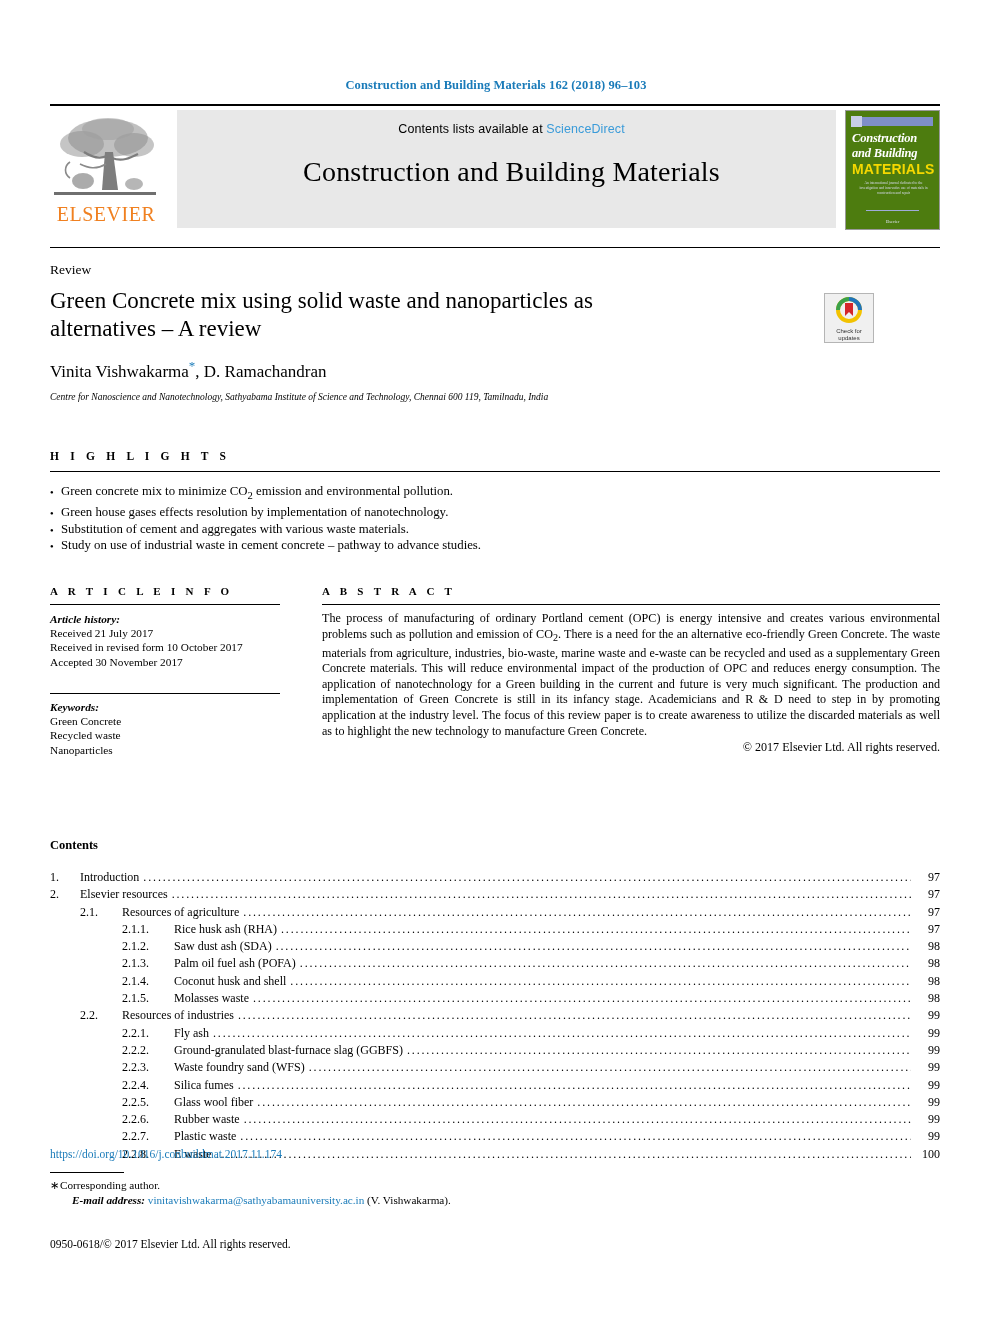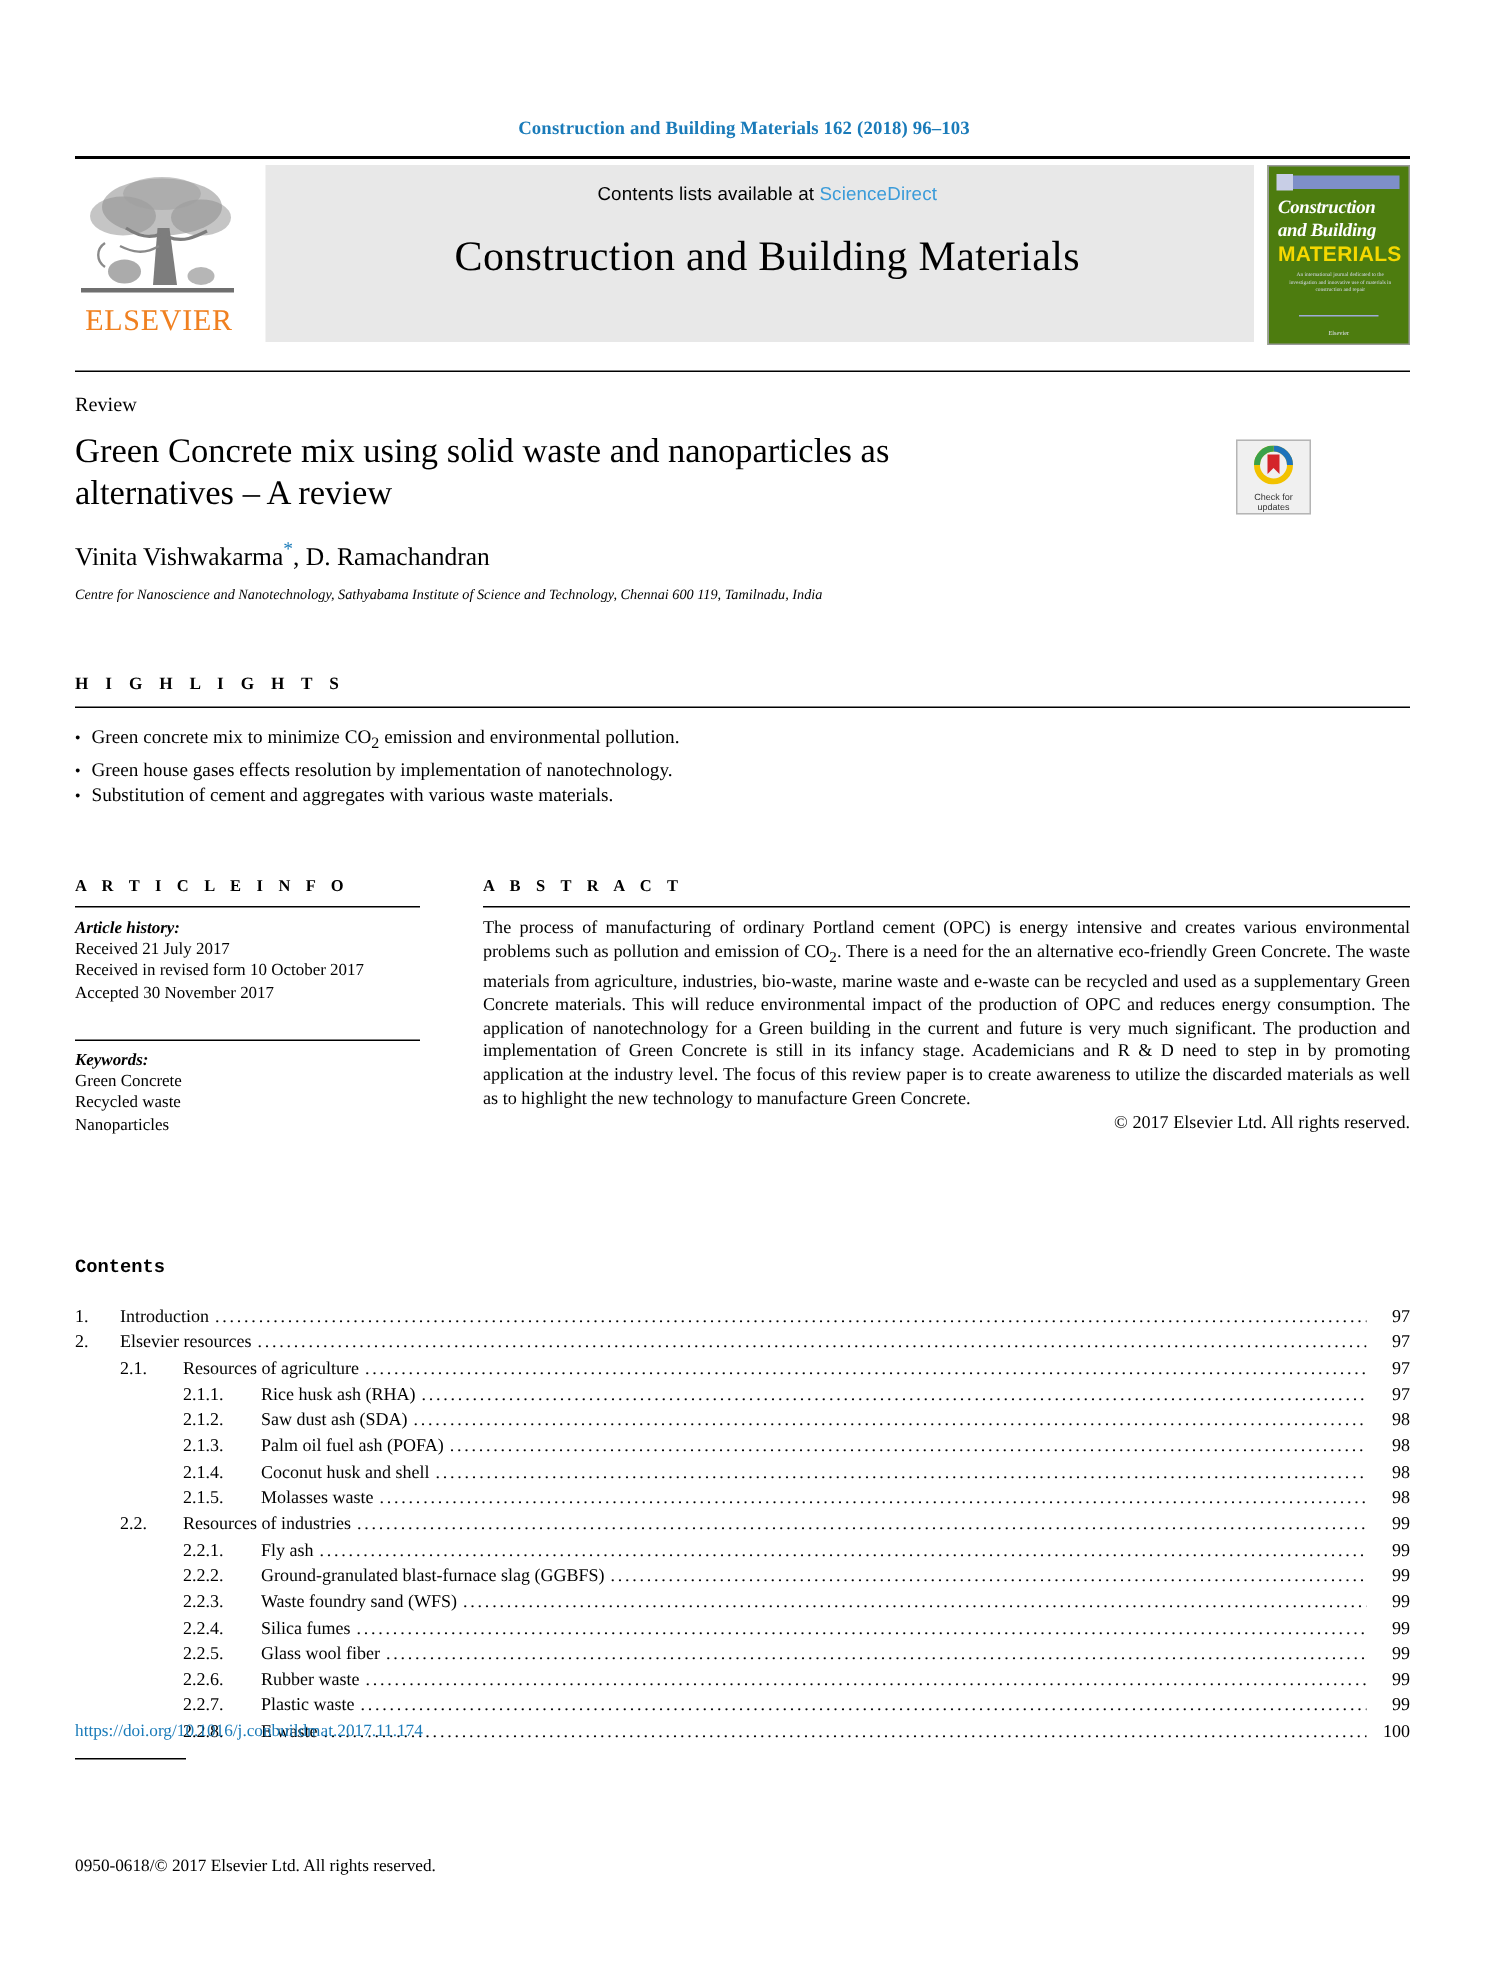--- a/index.html
+++ b/index.html
@@ -317,21 +317,21 @@
   .abstract .copyline {
     display: block;
     text-align: right;
     margin-top: 1px;
   }
 
   
   .contents-head {
     position: absolute;
     top: 838px; left: 50px;
-    font-family: Liberation Mono, monospace;
+    font-family: Liberation Serif, serif;
     font-weight: bold;
     font-size: 12.5px;
   }
   .toc {
     position: absolute;
     top: 869px; left: 50px;
     width: 890px;
   }
   .toc-row {
     display: flex;
@@ -468,20 +468,21 @@
       <div>updates</div>
     </div>
   </div>
 
   <div class="hl-head">H I G H L I G H T S</div>
   <div class="sect-rule hl-rule" style="border-top-width:1.6px;"></div>
   <div class="hl-list">
     <div class="hl-item">Green concrete mix to minimize CO<sub>2</sub> emission and environmental pollution.</div>
     <div class="hl-item">Green house gases effects resolution by implementation of nanotechnology.</div>
     <div class="hl-item">Substitution of cement and aggregates with various waste materials.</div>
+    <div class="hl-item">Study on use of industrial waste in cement concrete – pathway to advance studies.</div>
   </div>
 
   <div class="ai-head">A R T I C L E    I N F O</div>
   <div class="ab-head">A B S T R A C T</div>
   <div class="ai-rule"></div>
   <div class="ab-rule"></div>
 
   <div class="ai-block">
     <div class="lbl">Article history:</div>
     <div>Received 21 July 2017</div>
@@ -601,16 +602,24 @@
       </div>
       <div class="toc-row toc-lvl3">
         <span class="toc-num">2.2.8.</span>
         <span class="toc-label">E waste</span>
         <span class="toc-dots">............................................................................................................................................................................................................................</span>
         <span class="toc-page">100</span>
       </div>
     </div>
 
   <div class="foot-rule"></div>
+  <div class="footnote">
+    <div class="corr">Corresponding author.</div>
+    <div class="email-row">
+      <span class="lbl">E-mail address:</span>
+      <span class="link">vinitavishwakarma@sathyabamauniversity.ac.in</span>
+      <span>(V. Vishwakarma).</span>
+    </div>
+  </div>
   <div class="doi">https://doi.org/10.1016/j.conbuildmat.2017.11.174</div>
   <div class="issn">0950-0618/© 2017 Elsevier Ltd. All rights reserved.</div>
 
 </div>
 
 </body></html>

